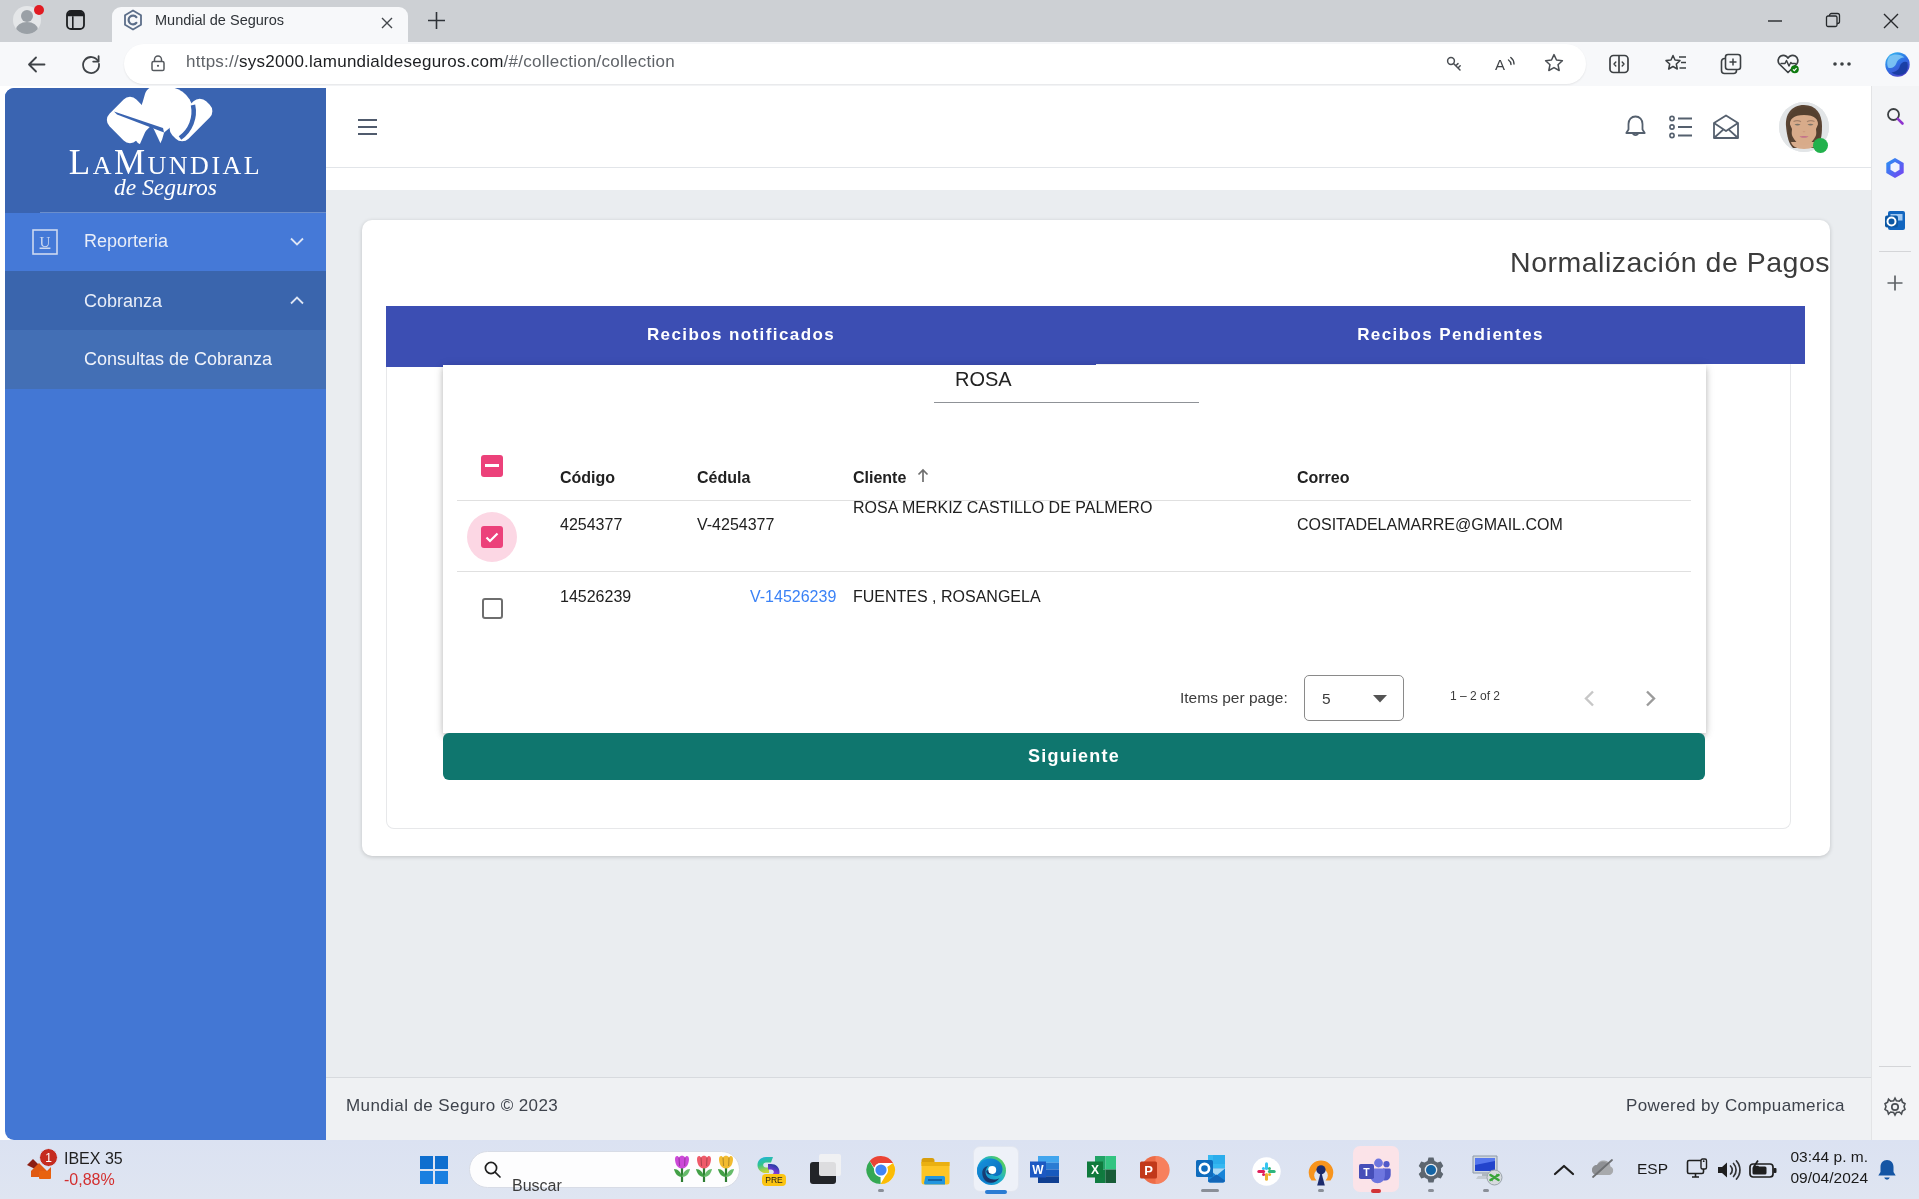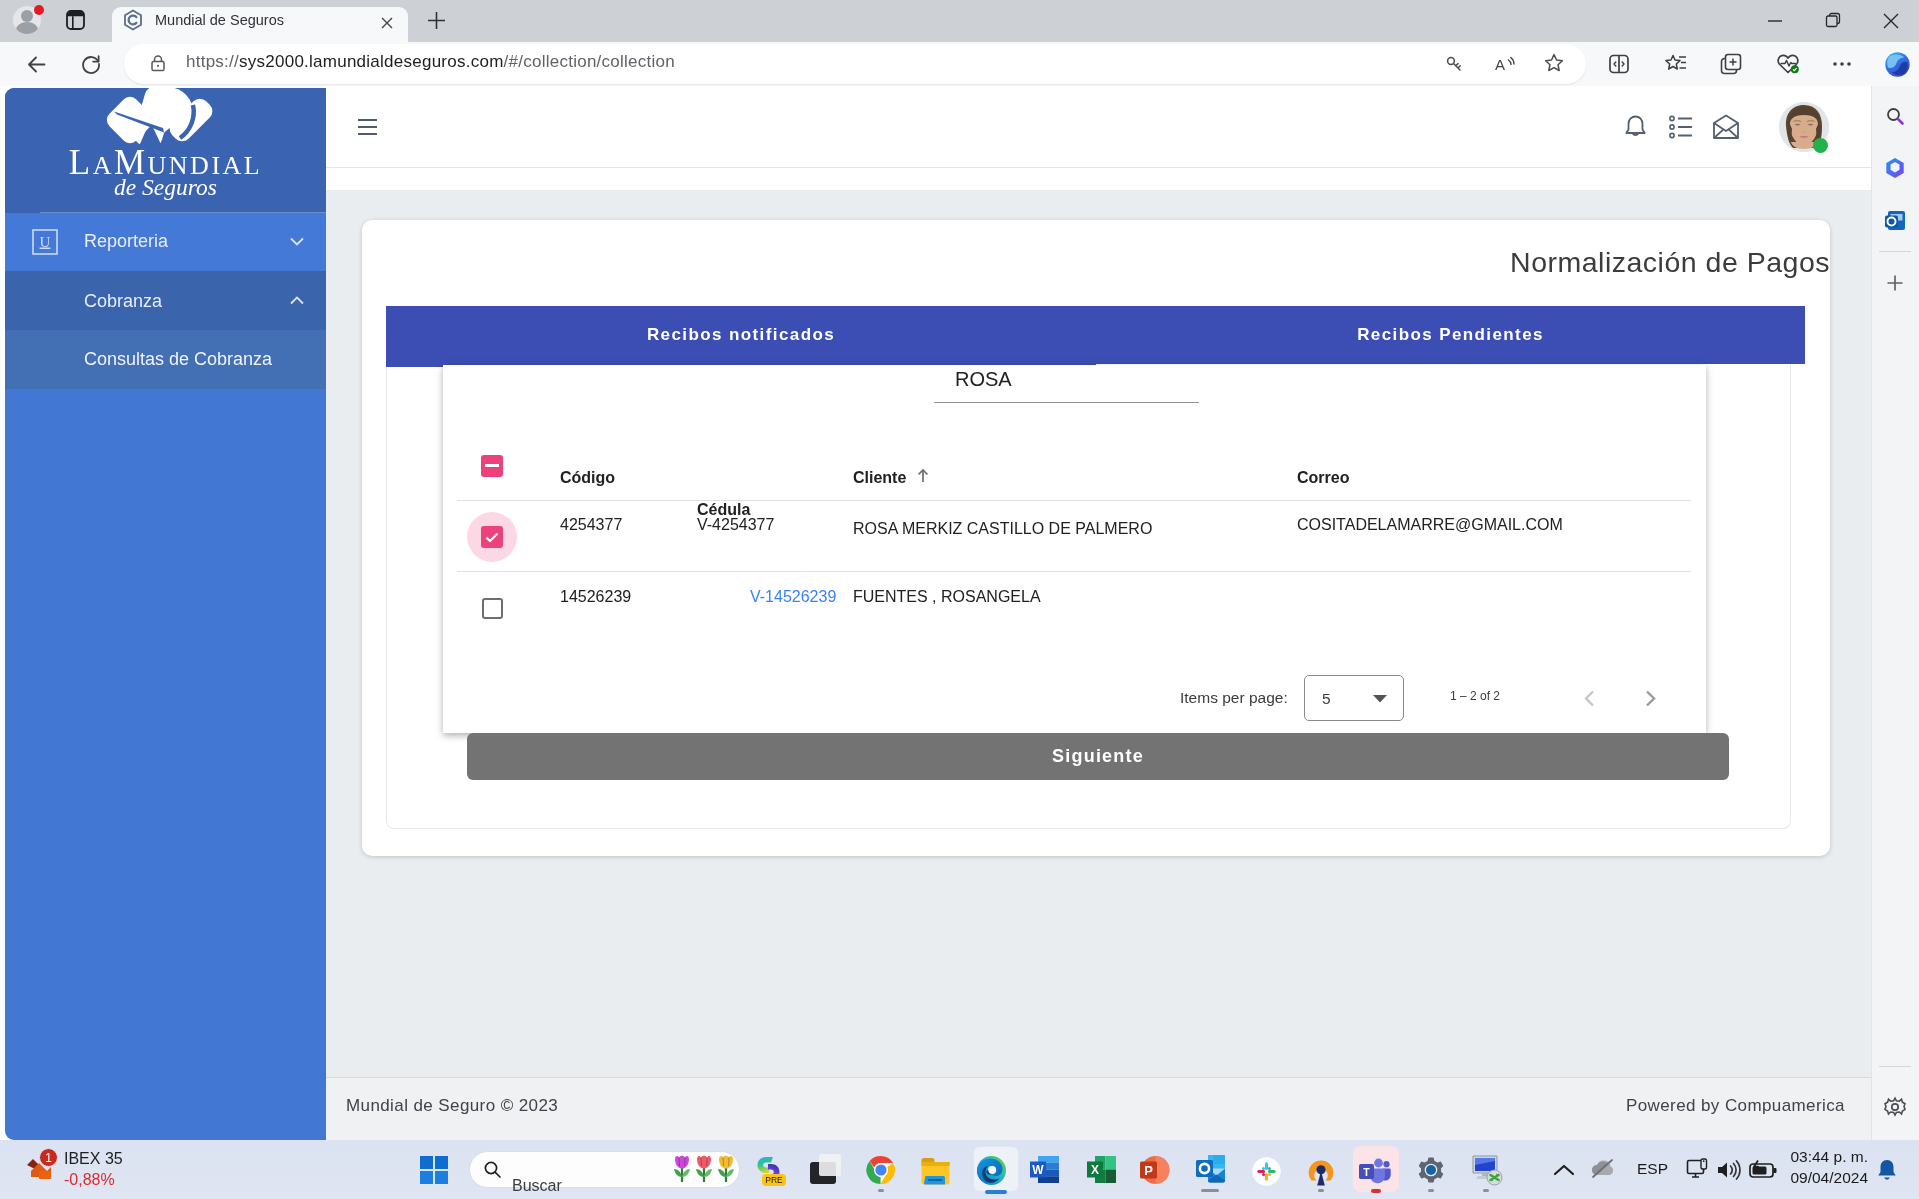--- a/index.html
+++ b/index.html
@@ -214,36 +214,36 @@
 <div class="abs" style="left:1096px;top:306px;width:709px;height:59px;line-height:58px;text-align:center;font-size:17px;font-weight:bold;letter-spacing:1.4px;color:#ffffff;">Recibos Pendientes</div>
 
 <div class="abs" style="left:443px;top:365px;width:1263px;height:368px;background:#ffffff;box-shadow:0 3px 6px rgba(0,0,0,0.22), 0 1px 10px rgba(0,0,0,0.10);"></div>
 
 <div class="abs" style="left:955px;top:368px;font-size:20px;color:#222;">ROSA</div>
 <div class="abs" style="left:934px;top:402px;width:265px;height:1px;background:#8f9297;"></div>
 
 <div class="abs" style="left:481px;top:455px;width:22px;height:22px;border-radius:3px;background:#ec417a;"></div>
 <div class="abs" style="left:485px;top:464px;width:14px;height:3px;background:#fff;"></div>
 <div class="abs" style="left:560px;top:469px;font-size:16px;font-weight:bold;color:#212121;">Código</div>
-<div class="abs" style="left:697px;top:469px;font-size:16px;font-weight:bold;color:#212121;margin-top:32px;">Cédula</div>
+<div class="abs" style="left:697px;top:469px;font-size:16px;font-weight:bold;color:#212121;">Cédula</div>
 <div class="abs" style="left:853px;top:469px;font-size:16px;font-weight:bold;color:#212121;">Cliente</div>
 <svg class="abs" style="left:916px;top:468px;" width="14" height="15" viewBox="0 0 14 15">
     <path d="M7 14 V2 M2.5 6.5 L7 2 L11.5 6.5" fill="none" stroke="#6f6f6f" stroke-width="1.7"></path>
   </svg>
 <div class="abs" style="left:1297px;top:469px;font-size:16px;font-weight:bold;color:#212121;">Correo</div>
 <div class="abs" style="left:457px;top:500px;width:1234px;height:1px;background:#e0e0e0;"></div>
 
 <div class="abs" style="left:467px;top:512px;width:50px;height:50px;border-radius:50%;background:#fcd7e4;"></div>
 <div class="abs" style="left:481px;top:526px;width:22px;height:22px;border-radius:3px;background:#ec417a;"></div>
 <svg class="abs" style="left:483px;top:528px;" width="18" height="18" viewBox="0 0 18 18">
     <path d="M3.5 9.5 L7 13 L14.5 5.5" fill="none" stroke="#fff" stroke-width="2.2"></path>
   </svg>
 <div class="abs" style="left:560px;top:516px;font-size:16px;color:#212121;">4254377</div>
 <div class="abs" style="left:697px;top:516px;font-size:16px;color:#212121;">V-4254377</div>
-<div class="abs" style="left:853px;top:520px;font-size:16px;color:#212121;">ROSA MERKIZ CASTILLO DE PALMERO</div>
+<div class="abs" style="left:853px;top:499px;font-size:16px;color:#212121;">ROSA MERKIZ CASTILLO DE PALMERO</div>
 <div class="abs" style="left:1297px;top:516px;font-size:16px;color:#212121;">COSITADELAMARRE@GMAIL.COM</div>
 <div class="abs" style="left:457px;top:571px;width:1234px;height:1px;background:#e0e0e0;"></div>
 
 <div class="abs" style="left:482px;top:598px;width:21px;height:21px;border-radius:3px;border:2px solid #6e6e6e;background:#fff;"></div>
 <div class="abs" style="left:560px;top:588px;font-size:16px;color:#212121;">14526239</div>
 <div class="abs" style="left:702px;top:588px;font-size:16px;color:#3b82f6;margin-left:48px;">V-14526239</div>
 <div class="abs" style="left:853px;top:588px;font-size:16px;color:#212121;text-align:right;">FUENTES , ROSANGELA</div>
 
 <div class="abs" style="left:1180px;top:689px;font-size:15.5px;color:#3c3c3c;">Items per page:</div>
 <div class="abs" style="left:1304px;top:675px;width:100px;height:46px;border:1px solid #8a8a8a;border-radius:5px;"></div>
@@ -252,21 +252,21 @@
     <path d="M1 1 H15 L8 8.5 Z" fill="#545454"></path>
   </svg>
 <div class="abs" style="left:1450px;top:689px;font-size:12px;color:#3c3c3c;">1 – 2 of 2</div>
 <svg class="abs" style="left:1583px;top:690px;" width="12" height="17" viewBox="0 0 12 17">
     <path d="M10 1.5 L3 8.5 L10 15.5" fill="none" stroke="#c7c7c7" stroke-width="2.4"></path>
   </svg>
 <svg class="abs" style="left:1645px;top:690px;" width="12" height="17" viewBox="0 0 12 17">
     <path d="M2 1.5 L9 8.5 L2 15.5" fill="none" stroke="#9b9b9b" stroke-width="2.4"></path>
   </svg>
 
-<div class="abs" style="left:443px;top:733px;width:1262px;height:47px;background:#737373;border-radius:6px;color:#fff;font-weight:bold;font-size:18px;letter-spacing:1.2px;text-align:center;line-height:47px;margin-left:24px;">Siguiente</div>
+<div class="abs" style="left:443px;top:733px;width:1262px;height:47px;background:#0f766e;border-radius:6px;color:#fff;font-weight:bold;font-size:18px;letter-spacing:1.2px;text-align:center;line-height:47px;">Siguiente</div>
 
 <div class="abs" style="left:326px;top:1077px;width:1545px;height:63px;background:#eff1f3;border-top:1px solid #d7dade;"></div>
 <div class="abs" style="left:346px;top:1096px;font-size:17px;letter-spacing:0.4px;color:#3e434c;">Mundial de Seguro © 2023</div>
 <div class="abs" style="left:1626px;top:1096px;font-size:17px;letter-spacing:0.4px;color:#3e434c;">Powered by Compuamerica</div>
 
 <div class="abs" style="left:1871px;top:86px;width:48px;height:1054px;background:#f3f4f6;border-left:1px solid #e3e4e6;"></div>
 <svg class="abs" style="left:1884px;top:105px;" width="22" height="22" viewBox="0 0 22 22">
   <circle cx="9.5" cy="9.5" r="5.5" fill="none" stroke="#3c4043" stroke-width="1.8"></circle>
   <path d="M13.8 13.8 L18.5 18.5" stroke="#8f35cf" stroke-width="2.6" stroke-linecap="round"></path>
 </svg>

